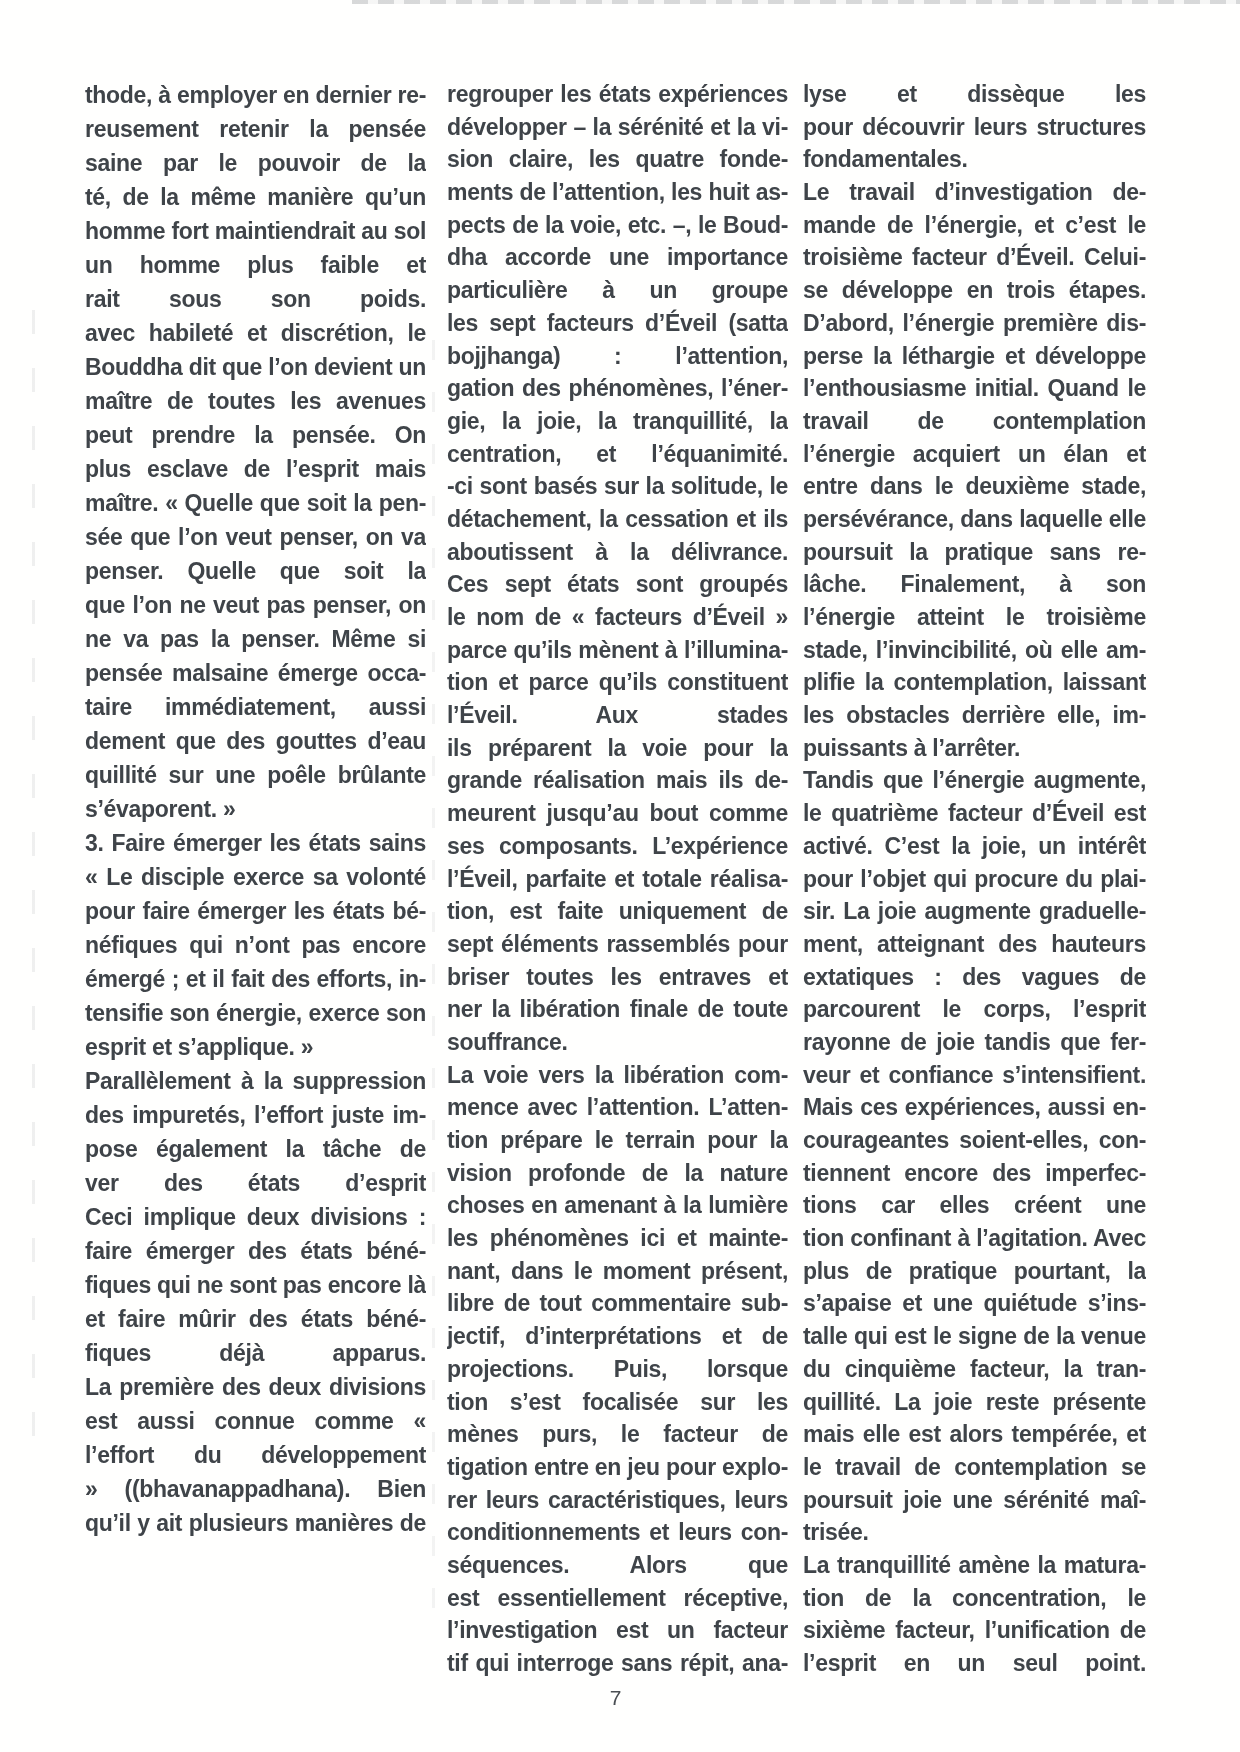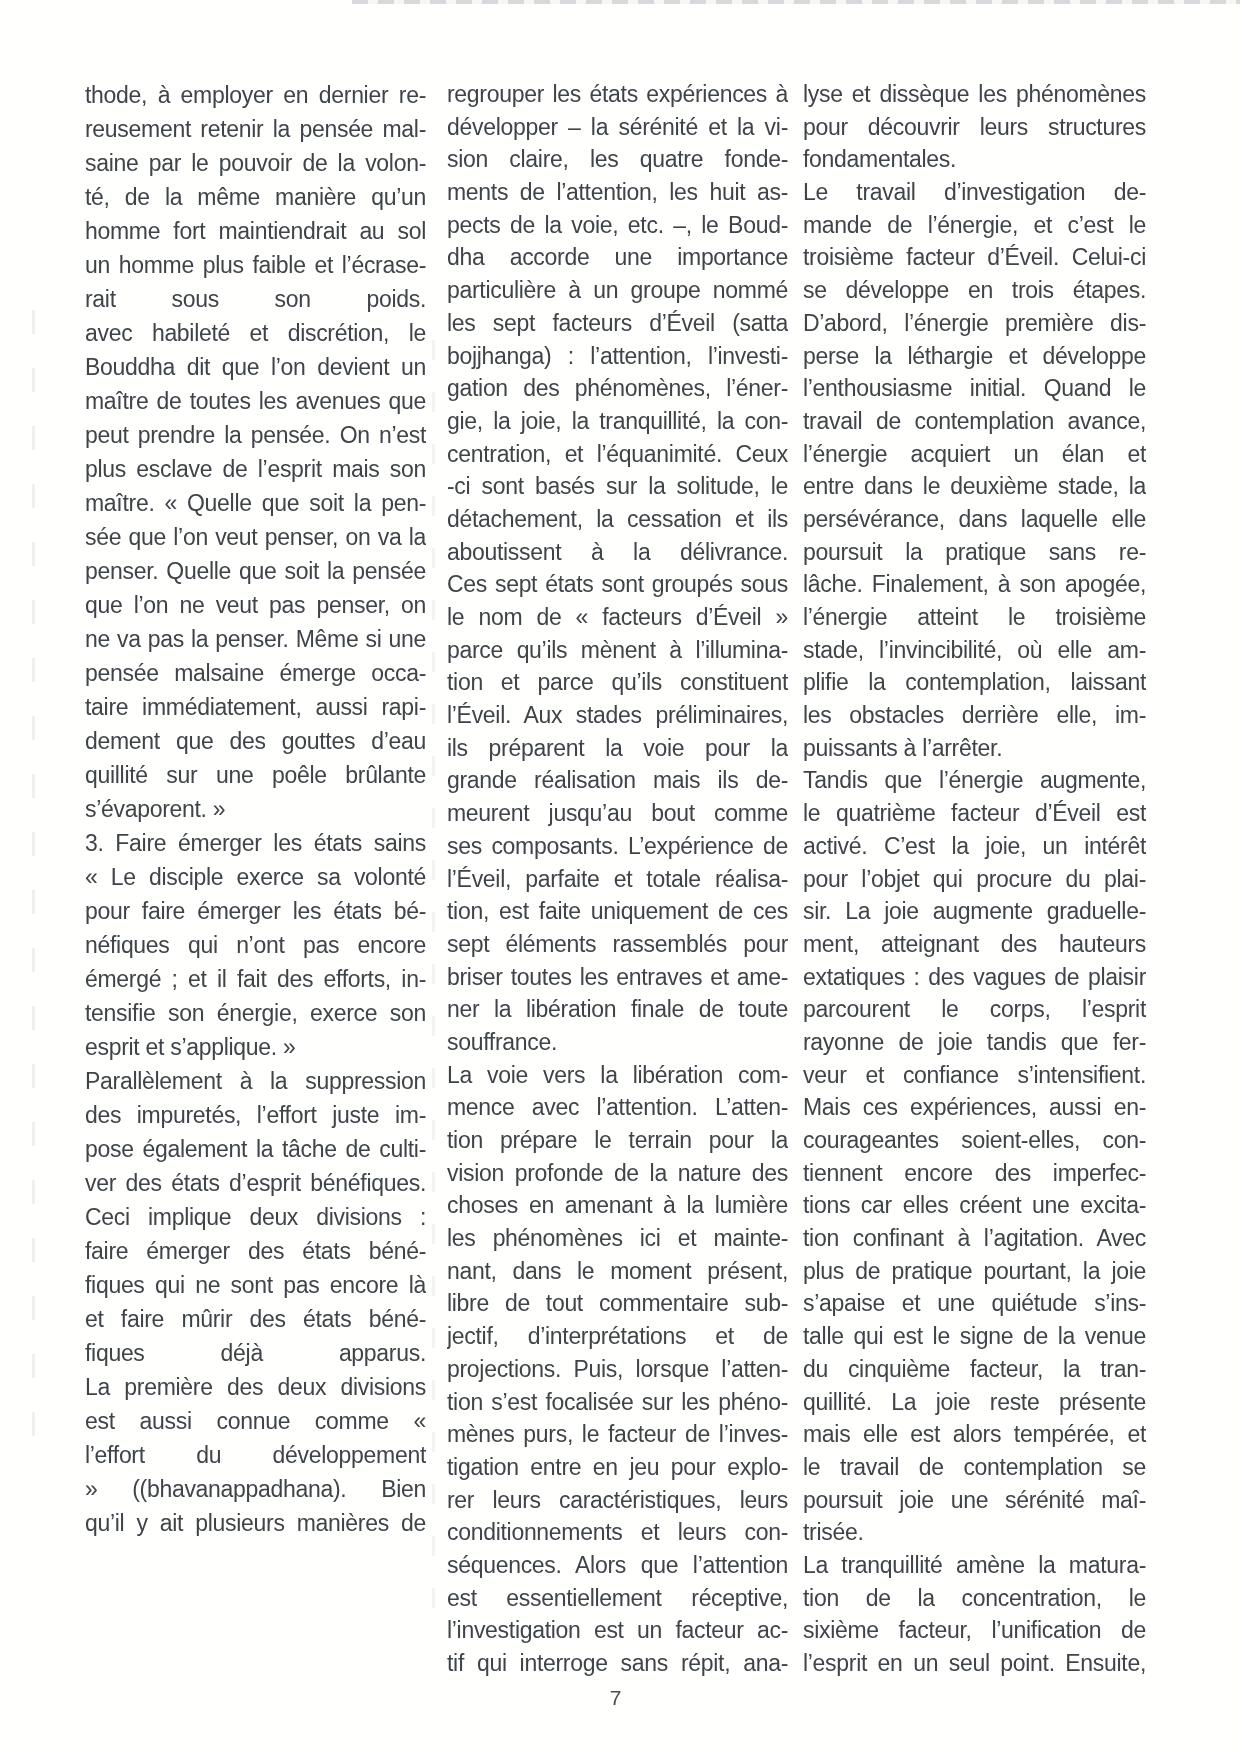--- a/index.html
+++ b/index.html
@@ -23,21 +23,21 @@
     position: absolute; left: 32px; top: 310px; width: 3px; height: 1150px;
     background: repeating-linear-gradient(180deg,
       rgba(100,104,110,0.10) 0 24px, rgba(100,104,110,0.0) 24px 58px);
   }
   .scan-smudge-gutter {
     position: absolute; left: 432px; top: 340px; width: 3px; height: 1300px;
     background: repeating-linear-gradient(180deg,
       rgba(100,104,110,0.08) 0 20px, rgba(100,104,110,0.0) 20px 52px);
   }
 
-  .column { position: absolute; top: 78px; }
+  .column { position: absolute; top: 78px; font-weight: bold; }
   .col-1 { left: 85px;  width: 341px; }
   .col-2 { left: 447px; width: 341px; }
   .col-3 { left: 803px; width: 343px; }
 
   .line {
     font-size: 23px;
     letter-spacing: -0.3px;
     color: #3f4449;
     text-align: justify;
     text-align-last: justify;

